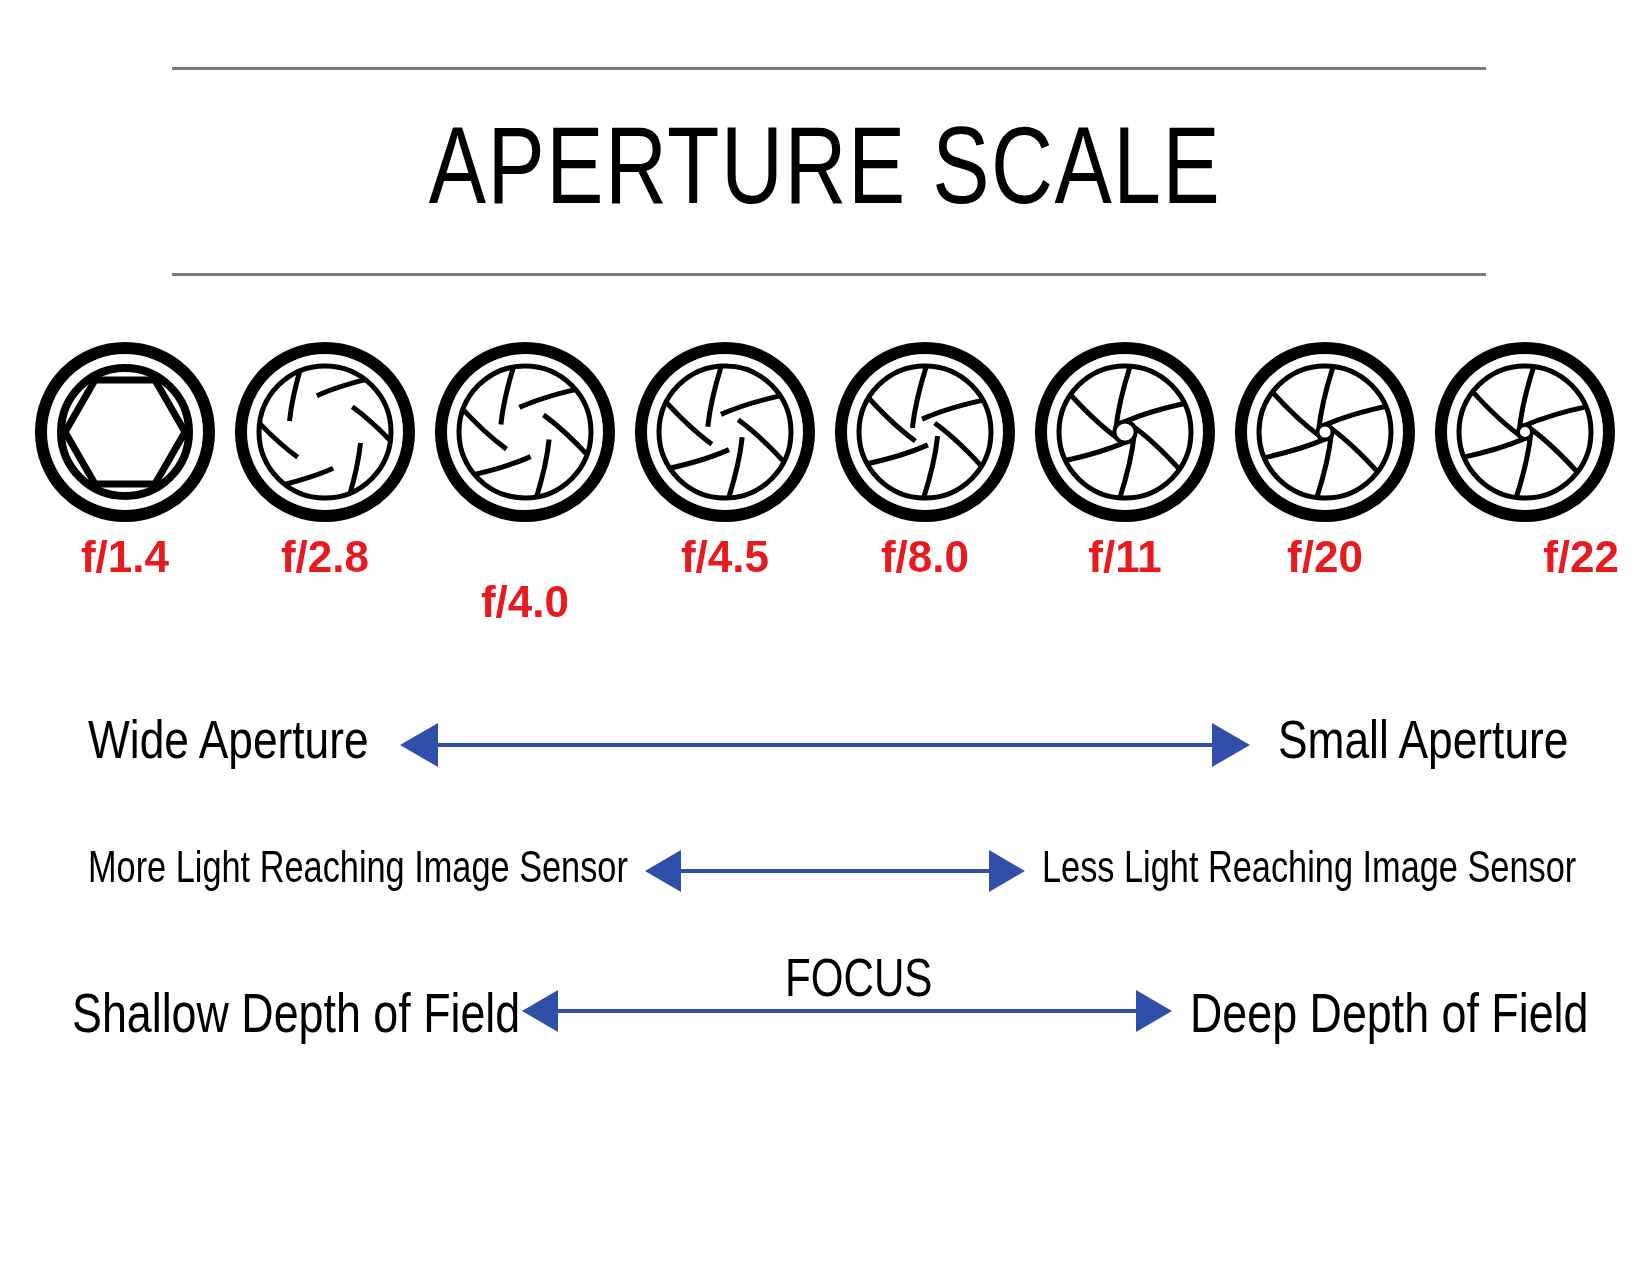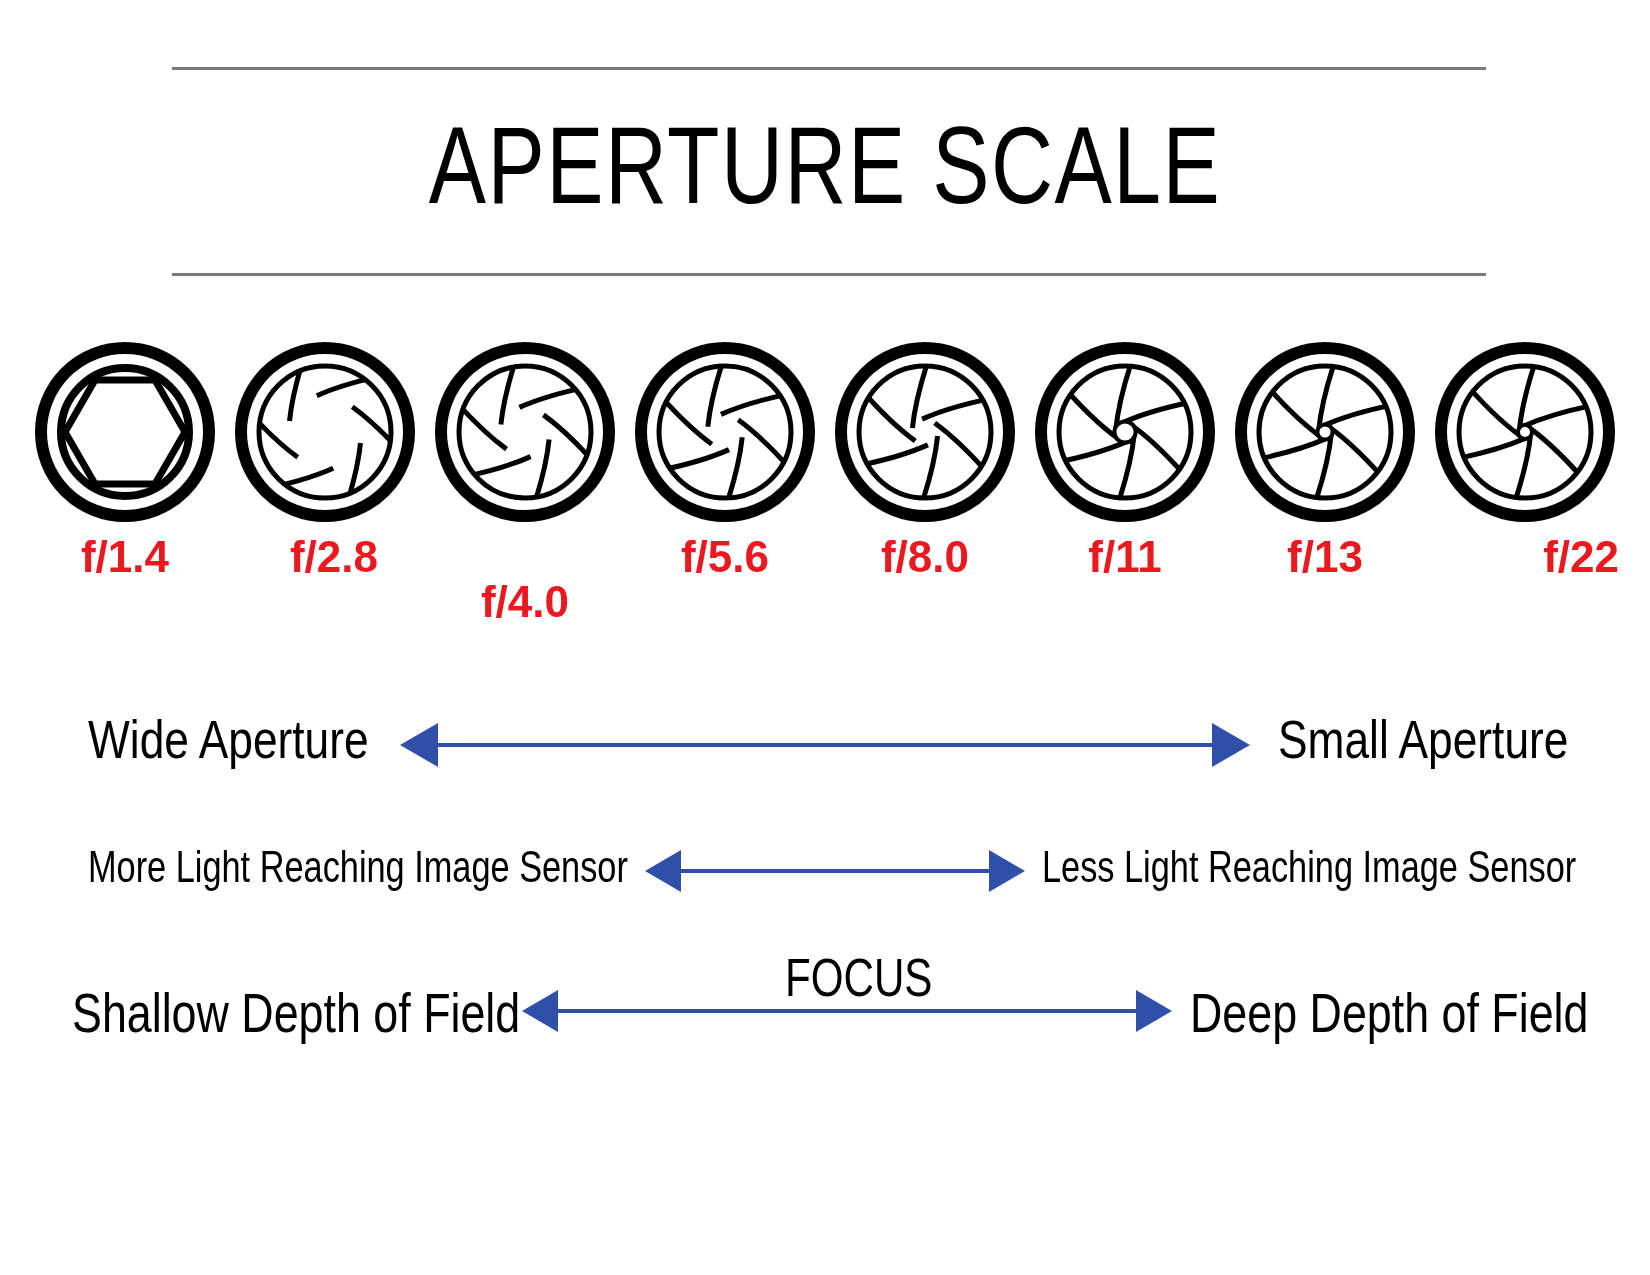--- a/index.html
+++ b/index.html
@@ -51,21 +51,21 @@
         <path d="M-35.5,-11.0 Q-30.3,-61.7 5.8,-144.7" fill="none" stroke="#000" stroke-width="5" clip-path="url(#c13)"></path>
         <clipPath id="c14">
           <circle r="66"></circle>
         </clipPath>
         <path d="M-8.2,-36.3 Q38.3,-57.1 128.3,-67.3" fill="none" stroke="#000" stroke-width="5" clip-path="url(#c14)"></path>
         <clipPath id="c15">
           <circle r="66"></circle>
         </clipPath>
         <path d="M27.3,-25.3 Q68.6,4.6 122.4,77.4" fill="none" stroke="#000" stroke-width="5" clip-path="url(#c15)"></path>
       </svg></div>
-    <div class="flabel" style="left: 240px;">f/2.8</div>
+    <div class="flabel" style="left: 231px;">f/2.8</div>
     <div class="ap" style="left: 431px;"><svg width="188" height="188" viewBox="-94 -94 188 188">
         <circle r="84" fill="none" stroke="#000" stroke-width="12"></circle>
         <circle r="66" fill="none" stroke="#000" stroke-width="5"></circle>
         <clipPath id="c20">
           <circle r="66"></circle>
         </clipPath>
         <path d="M24.1,7.4 Q18.9,58.2 -17.3,141.2" fill="none" stroke="#000" stroke-width="5" clip-path="url(#c20)"></path>
         <clipPath id="c21">
           <circle r="66"></circle>
         </clipPath>
@@ -109,21 +109,21 @@
         <path d="M-17.2,-5.3 Q-12.0,-56.0 24.2,-139.1" fill="none" stroke="#000" stroke-width="5" clip-path="url(#c33)"></path>
         <clipPath id="c34">
           <circle r="66"></circle>
         </clipPath>
         <path d="M-4.0,-17.6 Q42.5,-38.4 132.5,-48.6" fill="none" stroke="#000" stroke-width="5" clip-path="url(#c34)"></path>
         <clipPath id="c35">
           <circle r="66"></circle>
         </clipPath>
         <path d="M13.2,-12.2 Q54.5,17.7 108.3,90.5" fill="none" stroke="#000" stroke-width="5" clip-path="url(#c35)"></path>
       </svg></div>
-    <div class="flabel" style="left: 631px;">f/5.6</div>
+    <div class="flabel" style="left: 631px;">f/4.5</div>
     <div class="ap" style="left: 831px;"><svg width="188" height="188" viewBox="-94 -94 188 188">
         <circle r="84" fill="none" stroke="#000" stroke-width="12"></circle>
         <circle r="66" fill="none" stroke="#000" stroke-width="5"></circle>
         <clipPath id="c40">
           <circle r="66"></circle>
         </clipPath>
         <path d="M12.6,3.9 Q7.4,54.6 -28.8,137.6" fill="none" stroke="#000" stroke-width="5" clip-path="url(#c40)"></path>
         <clipPath id="c41">
           <circle r="66"></circle>
         </clipPath>
@@ -198,21 +198,21 @@
         <clipPath id="c64">
           <circle r="66"></circle>
         </clipPath>
         <path d="M-1.5,-6.4 Q45.1,-27.3 135.1,-37.5" fill="none" stroke="#000" stroke-width="5" clip-path="url(#c64)"></path>
         <clipPath id="c65">
           <circle r="66"></circle>
         </clipPath>
         <path d="M4.8,-4.5 Q46.2,25.4 100.0,98.2" fill="none" stroke="#000" stroke-width="5" clip-path="url(#c65)"></path>
         <circle r="7.6" fill="#fff" stroke="#000" stroke-width="4"></circle>
       </svg></div>
-    <div class="flabel" style="left: 1231px;">f/13</div>
+    <div class="flabel" style="left: 1231px;">f/20</div>
     <div class="ap" style="left: 1431px;"><svg width="188" height="188" viewBox="-94 -94 188 188">
         <circle r="84" fill="none" stroke="#000" stroke-width="12"></circle>
         <circle r="66" fill="none" stroke="#000" stroke-width="5"></circle>
         <clipPath id="c70">
           <circle r="66"></circle>
         </clipPath>
         <path d="M5.7,1.8 Q0.5,52.5 -35.6,135.5" fill="none" stroke="#000" stroke-width="5" clip-path="url(#c70)"></path>
         <clipPath id="c71">
           <circle r="66"></circle>
         </clipPath>

